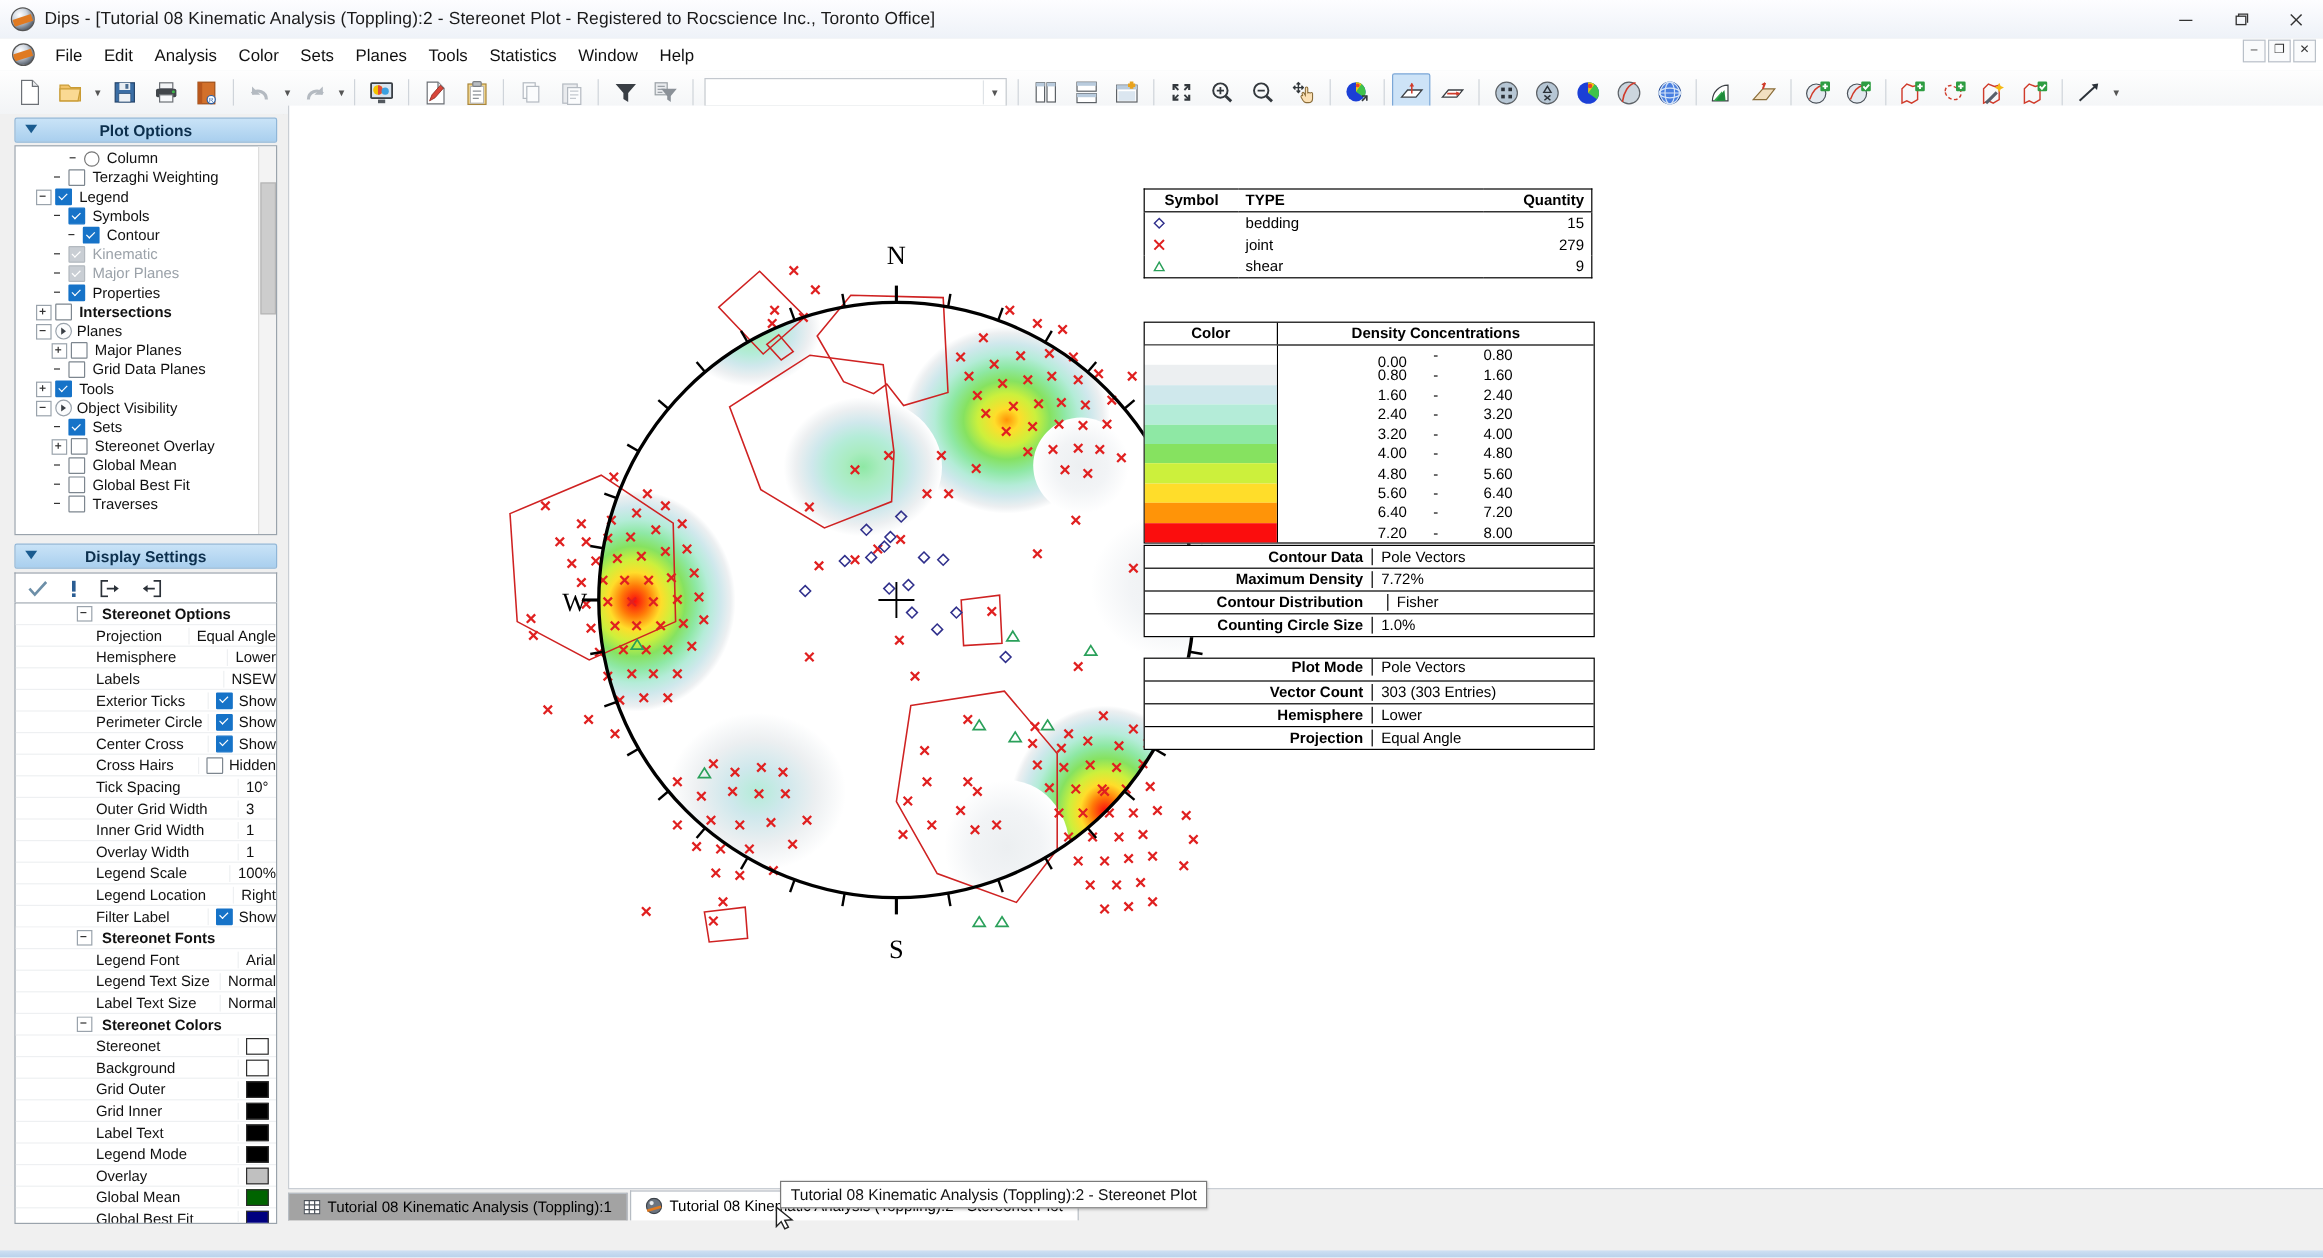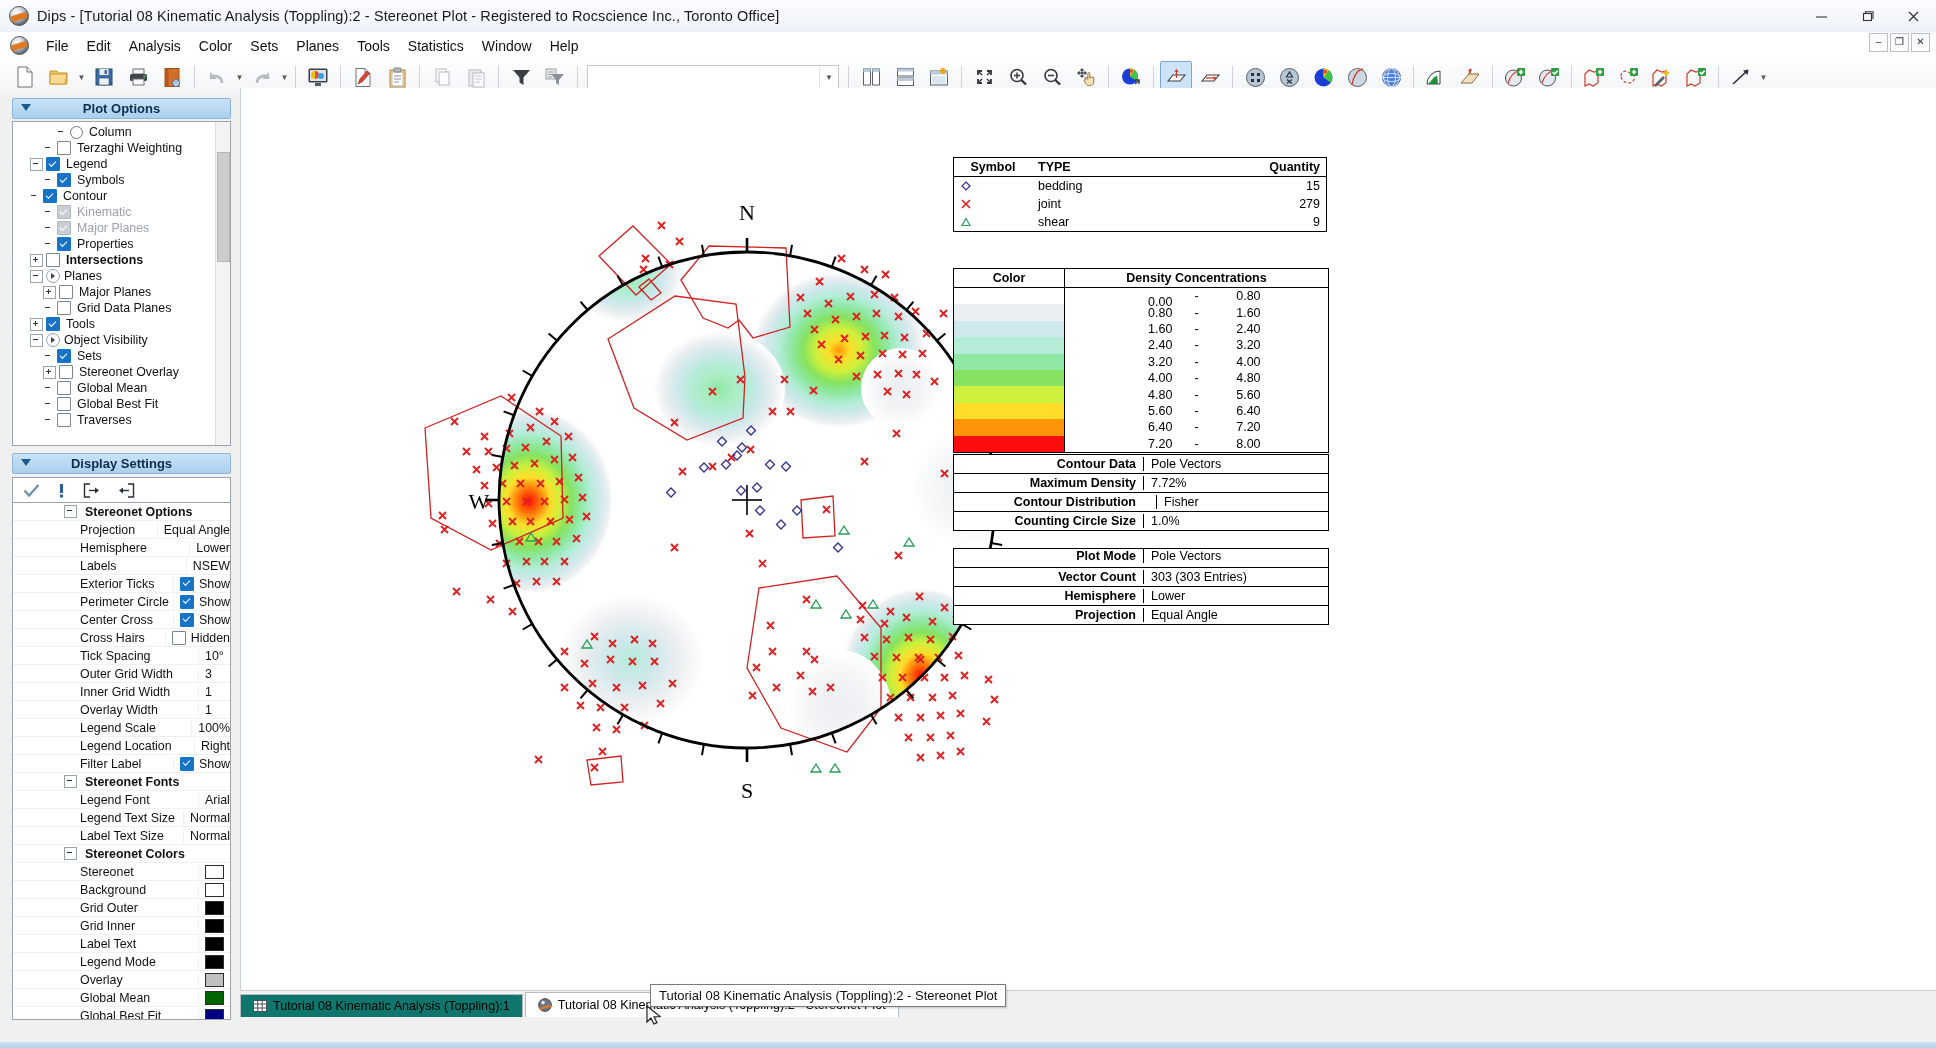--- a/index.html
+++ b/index.html
@@ -128,21 +128,21 @@
 
   
   .legtable{border:1.6px solid #000;background:#fff;font-size:12.5px;}
   .legtable td{padding:2px 6px;}
   .lt-sep{border-bottom:1.3px solid #000;}
 
   
   .tabstrip{position:absolute;left:240px;top:990px;width:1696px;height:26px;background:#f0f0f0;
     border-top:1px solid #c9ced4;display:flex;align-items:flex-end;}
   .tab{height:22px;display:flex;align-items:center;gap:6px;padding:0 12px;font-size:12.6px;
-    border:1px solid #b6bcc3;border-bottom:none;background:#0f766e;margin-right:2px;}
+    border:1px solid #b6bcc3;border-bottom:none;background:#a3a3a3;margin-right:2px;}
   .tab.sel{background:#fff;height:24px;}
   .tooltip{position:absolute;left:650px;top:984px;background:#fff;border:1px solid #7a7a7a;
     padding:3px 8px;font-size:13px;color:#111;box-shadow:1px 1px 2px rgba(0,0,0,.2);}
   .statusbar{position:absolute;left:0;top:1016px;width:1936px;height:32px;background:#f0f0f0;
     border-top:1px solid #d5dae0;display:flex;align-items:center;}
   .sb-cell{font-size:13px;font-weight:bold;color:#1a1a1a;padding:0 16px;height:22px;
     display:flex;align-items:center;}
   .sb-div{width:1px;height:18px;background:#c3c8ce;}
   .bluebar{position:absolute;left:0;top:1042px;width:1936px;height:6px;
     background:linear-gradient(#cfe0f3,#b8d2ec);}
@@ -560,21 +560,21 @@
           <div class="tnode" style="padding-left: 17px;">
             <span class="exp"></span>
             <span class="cbx on"></span>
             <span class="tlbl">Legend</span>
           </div>
           <div class="tnode" style="padding-left: 30px;">
             <span class="exp none"></span>
             <span class="cbx on"></span>
             <span class="tlbl">Symbols</span>
           </div>
-          <div class="tnode" style="padding-left: 16px;">
+          <div class="tnode" style="padding-left: 30px; margin-left: 12px;">
             <span class="exp none"></span>
             <span class="cbx on"></span>
             <span class="tlbl">Contour</span>
           </div>
           <div class="tnode" style="padding-left: 30px;">
             <span class="exp none"></span>
             <span class="cbx dim"></span>
             <span class="tlbl grey">Kinematic</span>
           </div>
           <div class="tnode" style="padding-left: 30px;">

